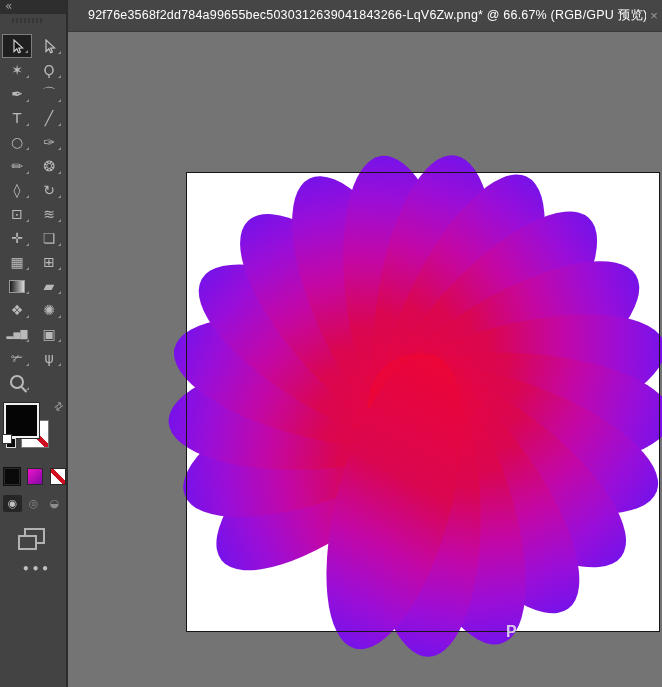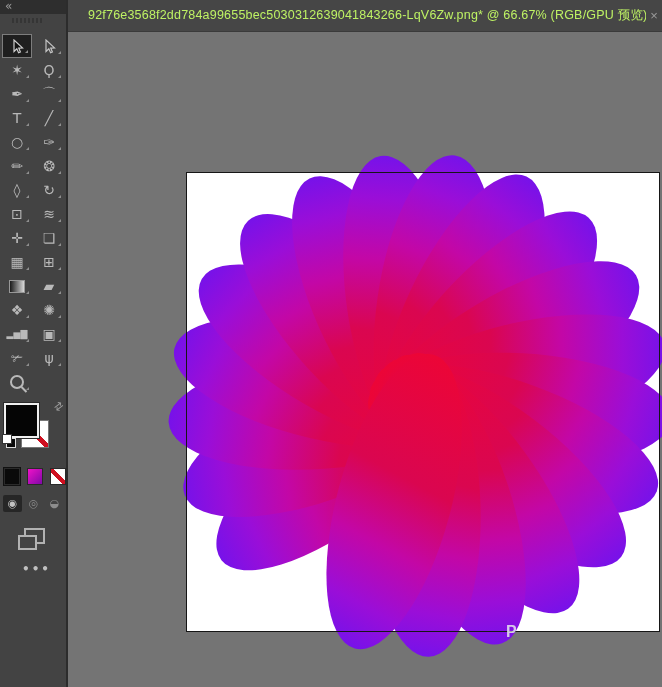--- a/index.html
+++ b/index.html
@@ -10,21 +10,21 @@
     -webkit-font-smoothing:antialiased;
   }
 
   
   #tabbar{
     position:absolute;left:68px;top:0;right:0;height:32px;
     background:#464646;border-bottom:1px solid #3a3a3a;
     display:flex;align-items:center;box-sizing:border-box;
   }
   #tab-title{
-    flex:1;padding-left:20px;color:#bef264;font-size:12.5px;
+    flex:1;padding-left:20px;color:#ffffff;font-size:12.5px;
     white-space:nowrap;overflow:hidden;letter-spacing:.2px;
   }
   #tab-close{width:16px;color:#9a9a9a;font-size:13px;text-align:center;cursor:default;}
 
   
   #toolbar{
     position:absolute;left:0;top:0;bottom:0;width:68px;
     background:#434343;border-right:2px solid #2c2c2c;box-sizing:border-box;
     font-family:"DejaVu Sans",sans-serif;z-index:100;
   }

